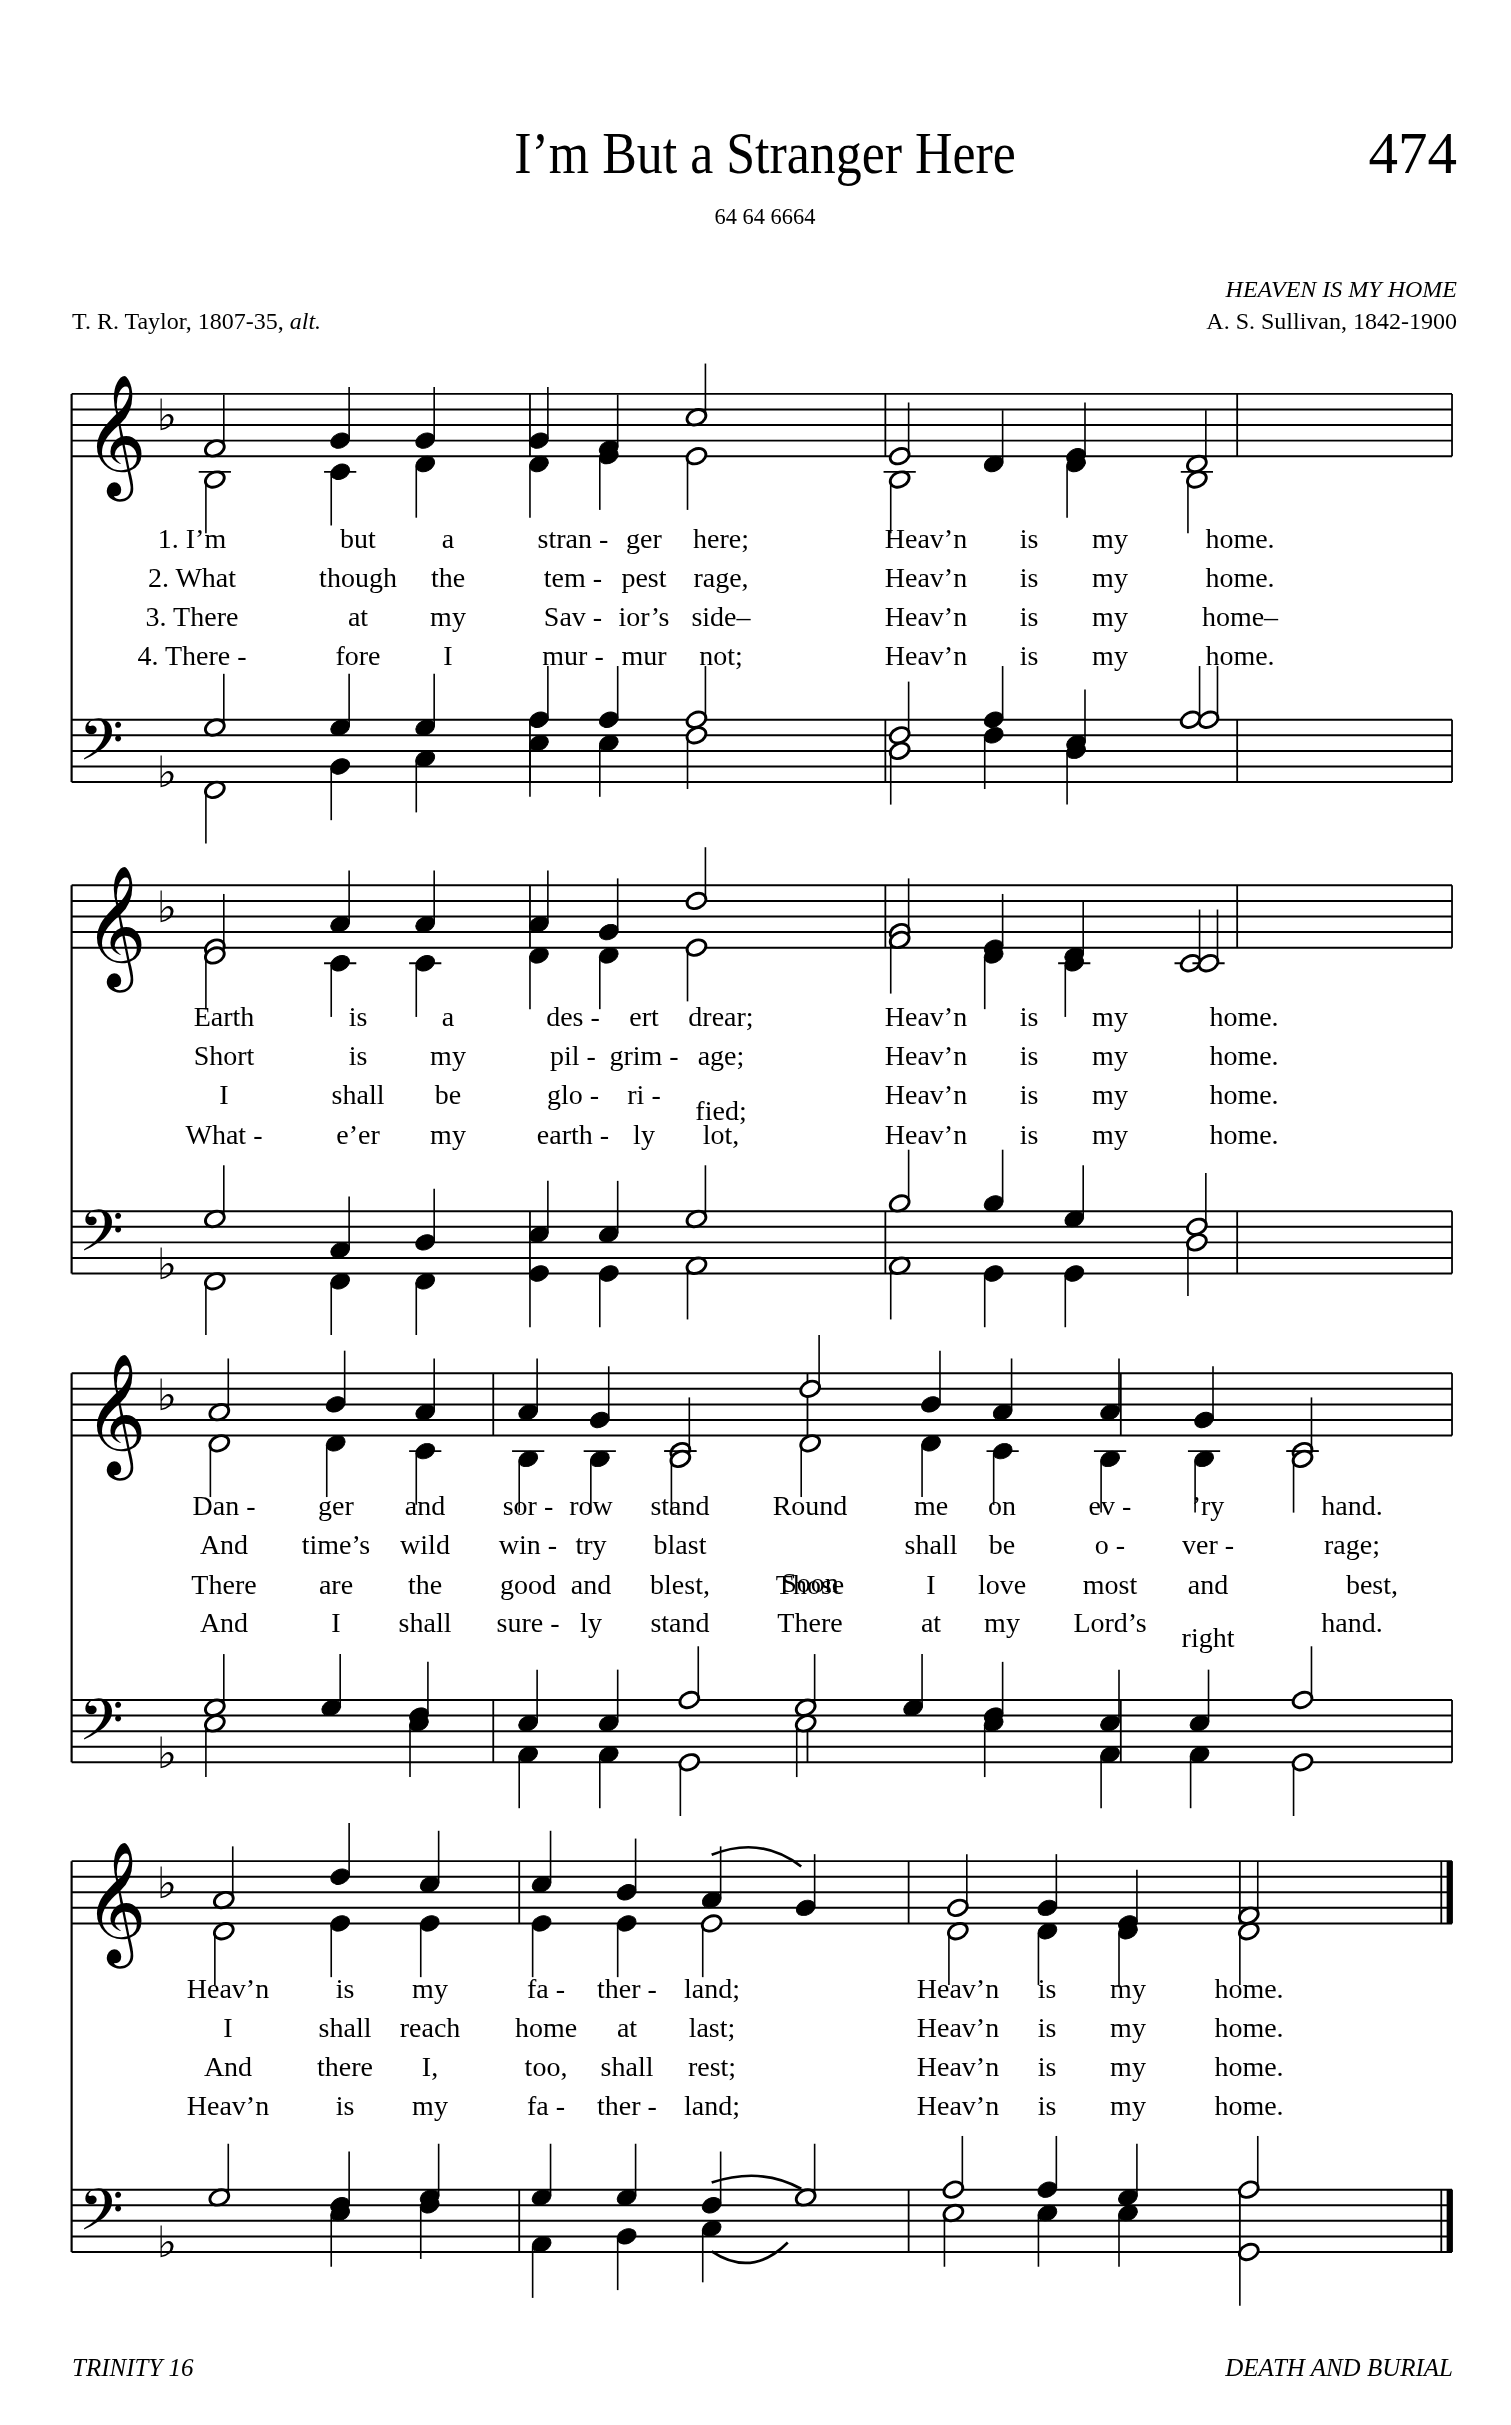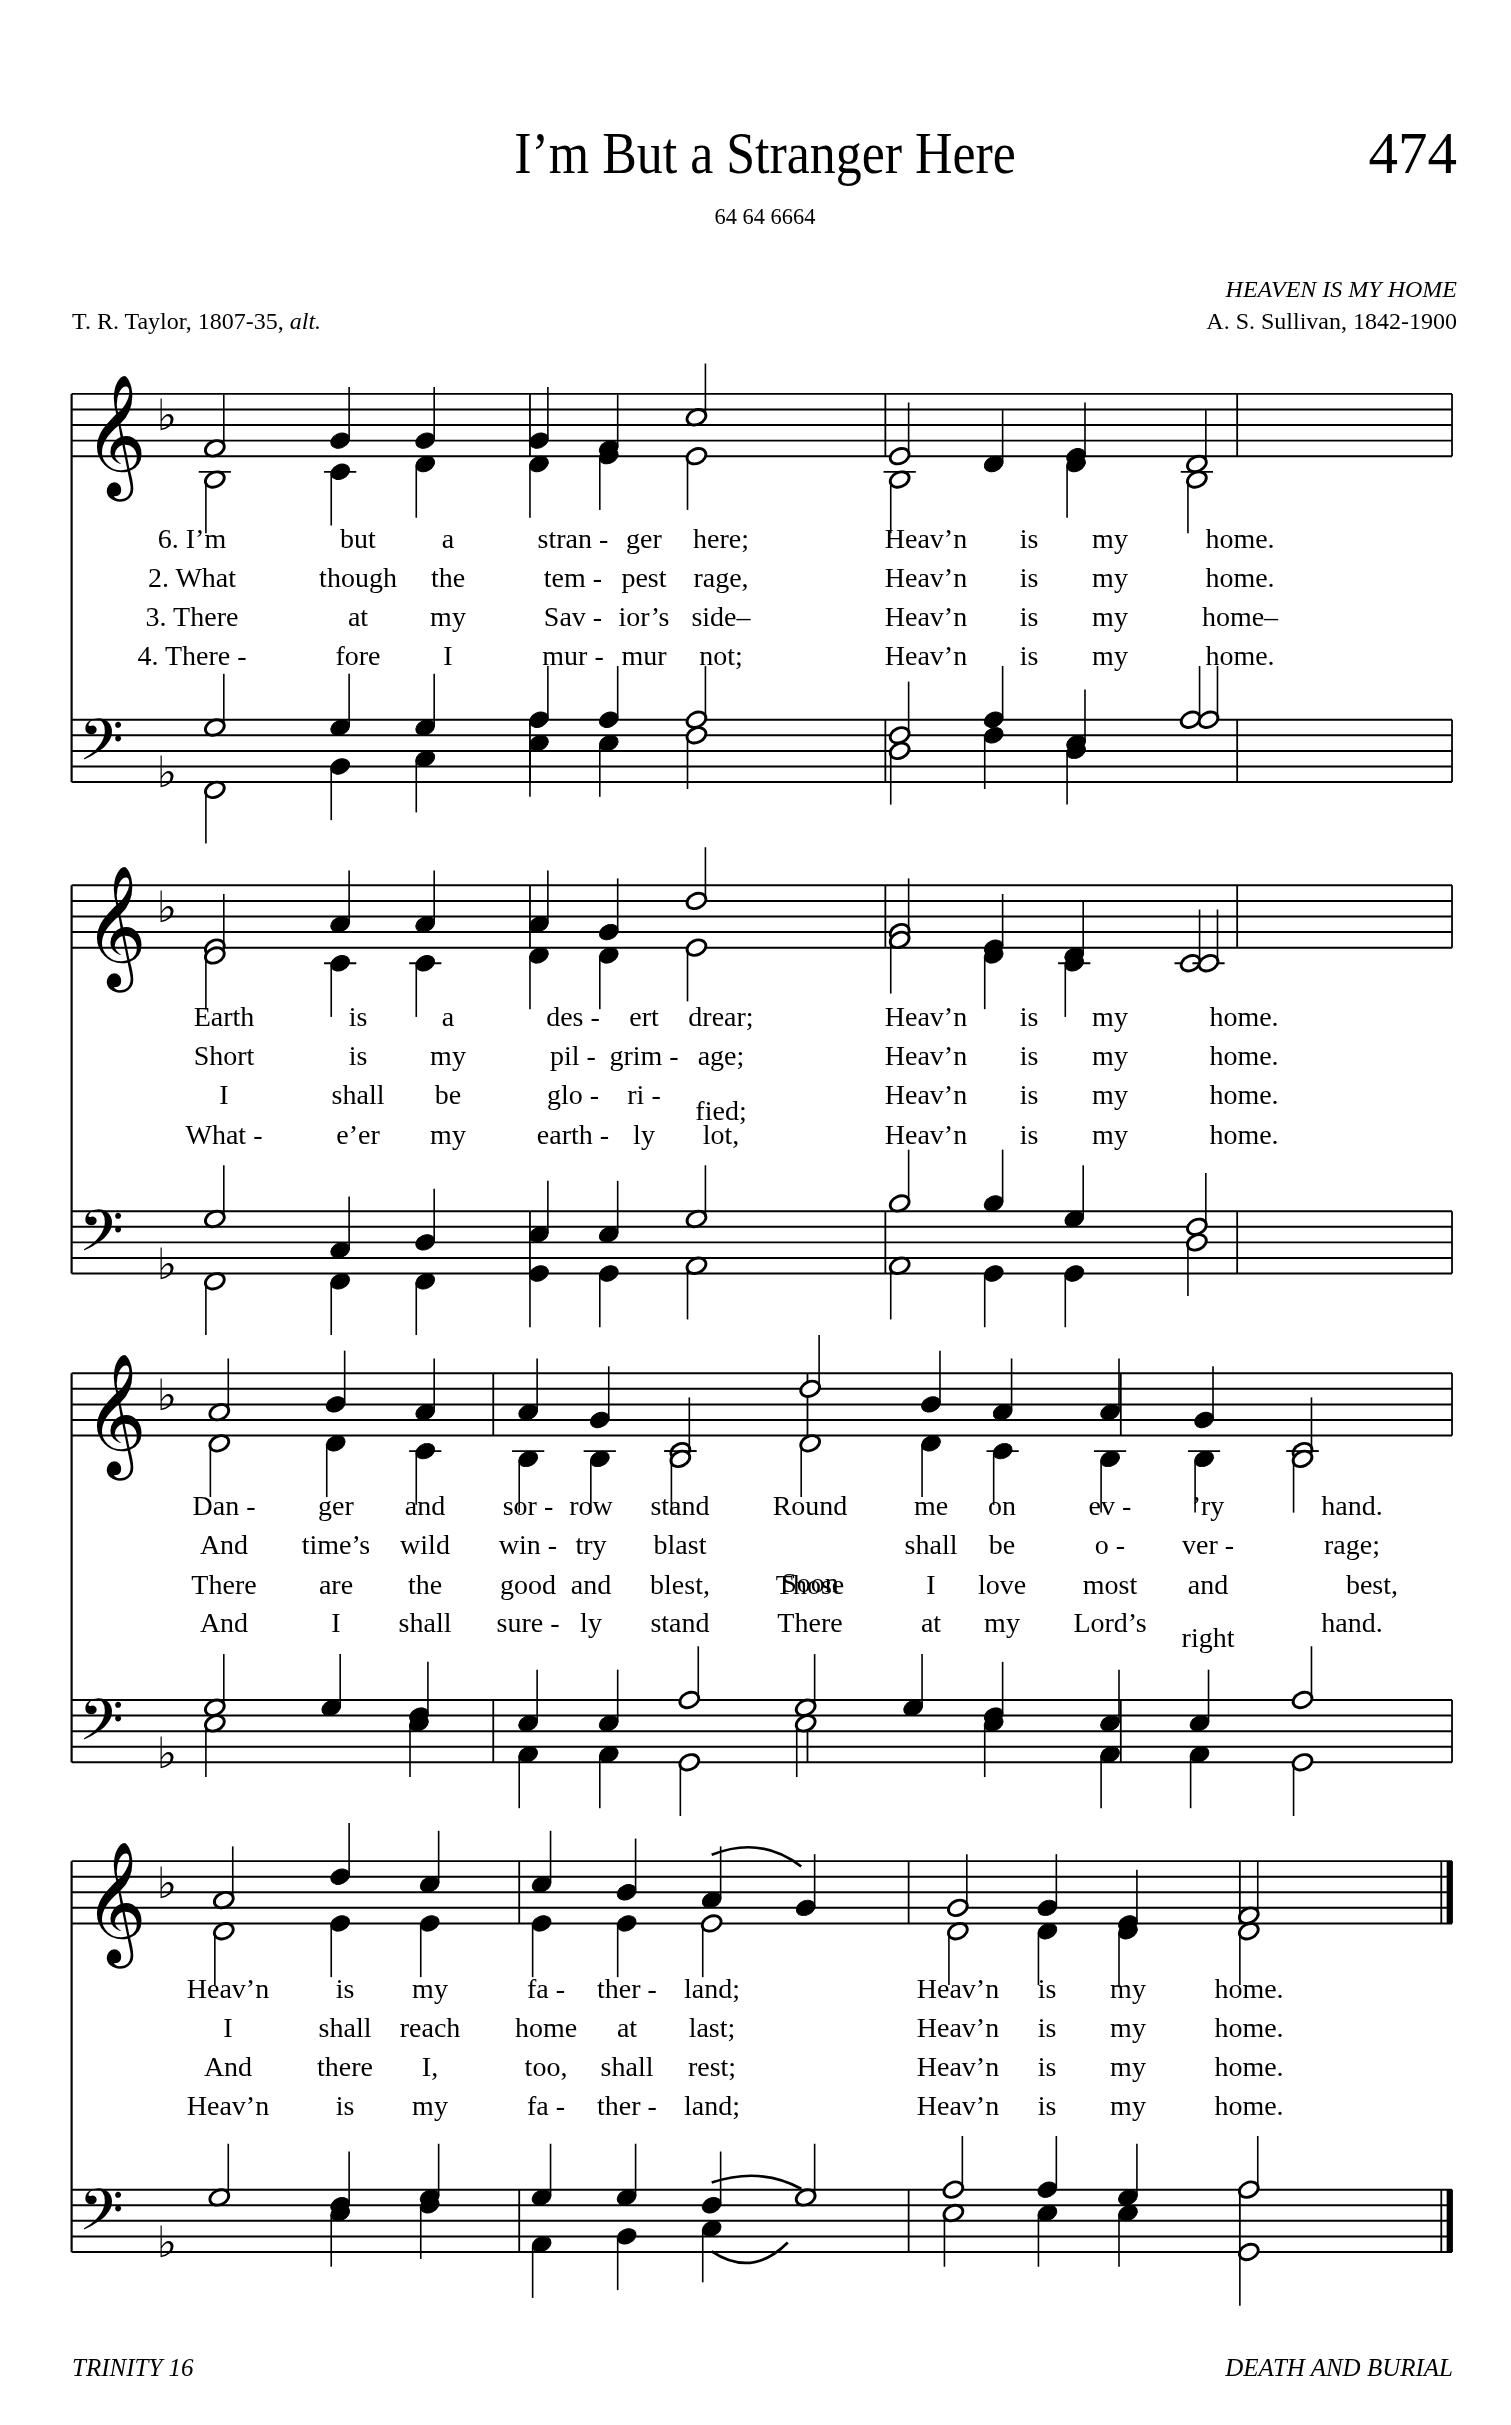--- a/index.html
+++ b/index.html
@@ -473,21 +473,21 @@
     <ellipse cx="1395" cy="2446" rx="11" ry="8" transform="rotate(-25 1395 2446)" fill="#fff" stroke="#000" stroke-width="3.2"></ellipse>
     <ellipse cx="1395" cy="2515.6" rx="11" ry="8" transform="rotate(-25 1395 2515.6)" fill="#fff" stroke="#000" stroke-width="3.2"></ellipse>
     <line x1="1405" x2="1405" y1="2444" y2="2386" stroke="#000" stroke-width="1.8"></line>
     <line x1="1385" x2="1385" y1="2517.6" y2="2575.6" stroke="#000" stroke-width="1.8"></line>
     <path d="M 795 2072 Q 850 2050 895 2085" fill="none" stroke="#000" stroke-width="3"></path>
     <path d="M 795 2438 Q 850 2420 895 2445" fill="none" stroke="#000" stroke-width="3"></path>
     <path d="M 795 2515 Q 840 2545 880 2505" fill="none" stroke="#000" stroke-width="3"></path>
   </svg>
 
 <div id="lyrics">
-    <div class="abs lyric" style="left: 192px; top: 525px;">6. I’m</div>
+    <div class="abs lyric" style="left: 192px; top: 525px;">1. I’m</div>
     <div class="abs lyric" style="left: 358px; top: 525px;">but</div>
     <div class="abs lyric" style="left: 448px; top: 525px;">a</div>
     <div class="abs lyric" style="left: 573px; top: 525px;">stran -</div>
     <div class="abs lyric" style="left: 644px; top: 525px;">ger</div>
     <div class="abs lyric" style="left: 721px; top: 525px;">here;</div>
     <div class="abs lyric" style="left: 926px; top: 525px;">Heav’n</div>
     <div class="abs lyric" style="left: 1029px; top: 525px;">is</div>
     <div class="abs lyric" style="left: 1110px; top: 525px;">my</div>
     <div class="abs lyric" style="left: 1240px; top: 525px;">home.</div>
     <div class="abs lyric" style="left: 192px; top: 564px;">2. What</div>

